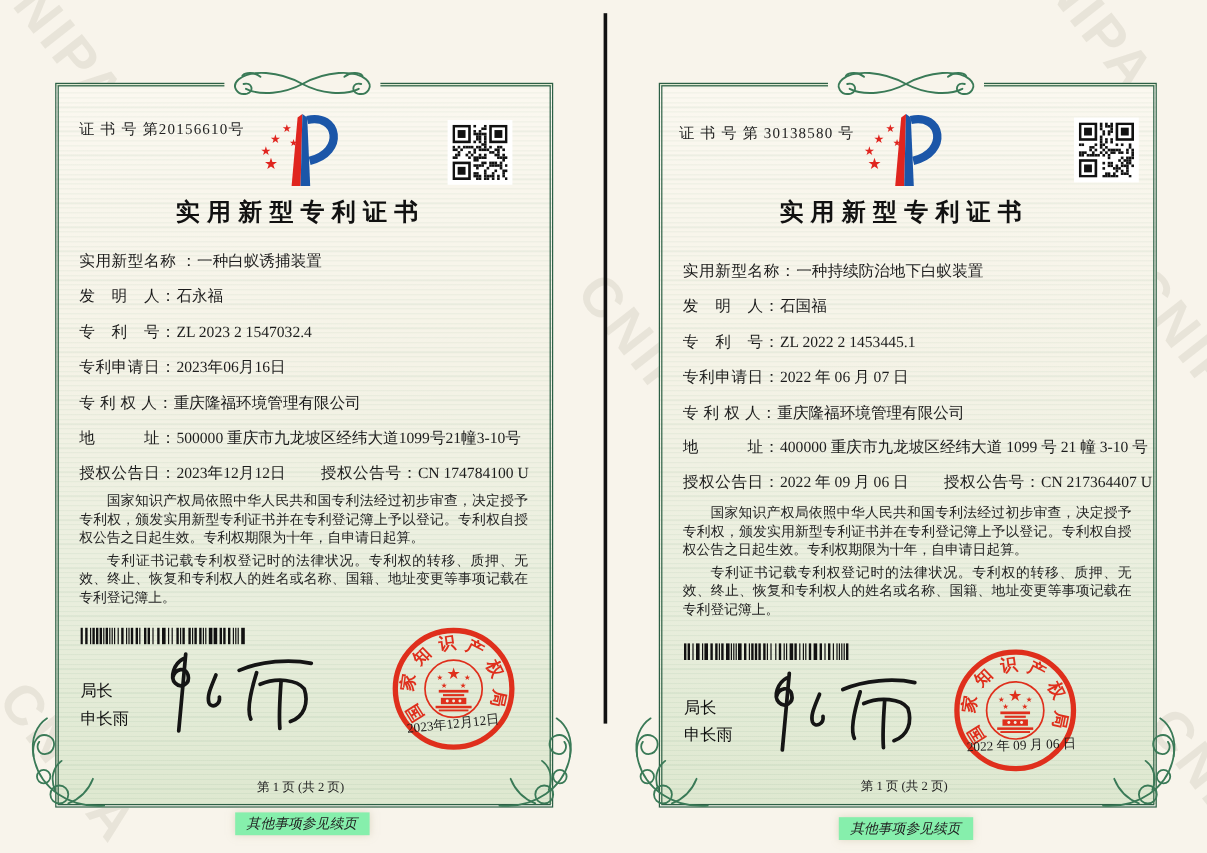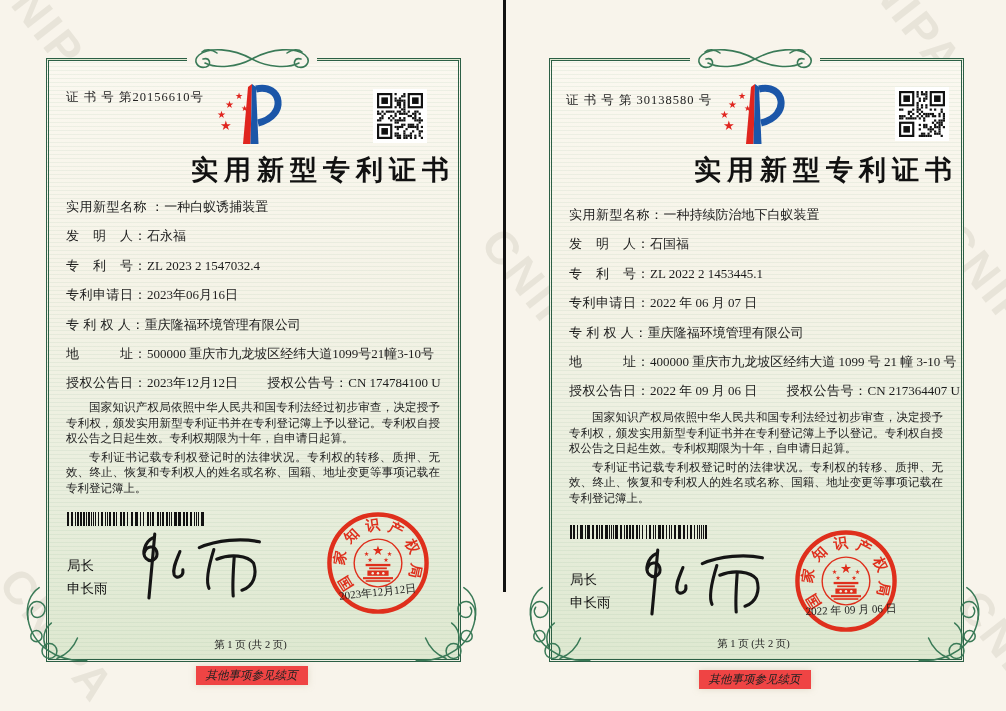--- a/index.html
+++ b/index.html
@@ -4,41 +4,41 @@
 <style>
   html,body{margin:0;padding:0;}
   body{font-family:"Liberation Serif","DejaVu Serif",serif;background:#f7f3ea;}
   #canvas{position:relative;width:1006px;height:711px;overflow:hidden;background:#f8f4eb;}
 
   
   .wm{position:absolute;font-family:"Liberation Sans","DejaVu Sans",sans-serif;
       font-weight:bold;font-size:46px;letter-spacing:3px;color:rgba(125,112,88,0.12);
       transform:rotate(52deg);white-space:nowrap;pointer-events:none;z-index:1;}
 
-  .cert{position:absolute;top:0;width:503px;height:592px;z-index:2;}
+  .cert{position:absolute;top:11px;width:503px;height:592px;z-index:2;}
   .cert-a{left:0;border-right:3px solid #121212;}
   .cert-b{left:503px;}
 
   .frame{position:absolute;left:46px;top:58px;width:409px;height:598px;
          border:3px double #2c5f45;
          background:
            repeating-linear-gradient(0deg, rgba(96,148,112,0.085) 0 1px, rgba(0,0,0,0) 1px 4px),
            linear-gradient(180deg,#fbf8f0 0%,#f5f3e7 38%,#e9eedd 72%,#dee8d0 100%);}
 
   .flourish-top{position:absolute;left:50%;top:44px;transform:translateX(-50%);z-index:3;}
   .corner{position:absolute;z-index:3;}
   .corner-bl{left:14px;top:582px;}
   .corner-br{right:14px;top:582px;transform:scaleX(-1);}
 
   .certno{position:absolute;left:66px;top:89px;font-size:12.5px;letter-spacing:1px;color:#222;}
   .logo{position:absolute;left:50%;top:82px;transform:translateX(-50%);}
   .qrbox{position:absolute;left:373px;top:89px;width:54px;height:54px;background:#fff;
          display:flex;align-items:center;justify-content:center;}
-  .title{position:absolute;left:46px;top:152px;width:409px;text-align:right;
-         font-size:27px;font-weight:bold;letter-spacing:6px;color:#111;font-family:Liberation Serif, serif;}
+  .title{position:absolute;left:46px;top:152px;width:409px;text-align:center;
+         font-size:20px;font-weight:bold;letter-spacing:6px;color:#111;font-family:Liberation Serif, serif;}
 
   .rows{position:absolute;left:66px;top:198px;width:378px;font-size:13px;color:#1c1c1c;}
   .row{height:29.4px;white-space:nowrap;}
   .flabel{letter-spacing:0.5px;}
   .pair2{margin-left:26px;}
 
   .body{position:absolute;left:66px;top:400px;width:374px;font-size:11.5px;
         line-height:15.5px;color:#232323;text-align:justify;}
   .body p{margin:0 0 3px 0;text-indent:2em;}
 
@@ -46,21 +46,21 @@
   .director{position:absolute;left:67px;top:555px;
             font-family:Liberation Mono, monospace;
             font-size:13.5px;color:#111;line-height:23px;}
   .signature{position:absolute;left:116px;top:528px;}
   .seal{position:absolute;left:325px;top:510px;width:106px;height:106px;overflow:visible;}
   .seal svg{overflow:visible;}
 
   .pageno{position:absolute;left:46px;top:638px;width:409px;text-align:center;
           font-size:10.5px;color:#222;}
   .footnote{position:absolute;left:50%;top:666px;transform:translateX(-50%);
-            font-size:11.5px;font-style:italic;color:#222;background:#ef4444;
+            font-size:11.5px;font-style:italic;color:#222;background:#86efac;
             padding:2px 10px;white-space:nowrap;box-shadow:0 0 6px rgba(200,190,160,0.5);}
 
   
   .cert-b .certno{top:92px;left:63px;}
   .cert-b .qrbox{left:392px;top:87px;}
   .cert-b .rows{top:206px;}
   .cert-b .body{top:410px;}
   .cert-b .barcode{top:525px;}
   .cert-b .director{top:569px;}
   .cert-b .signature{top:544px;}

